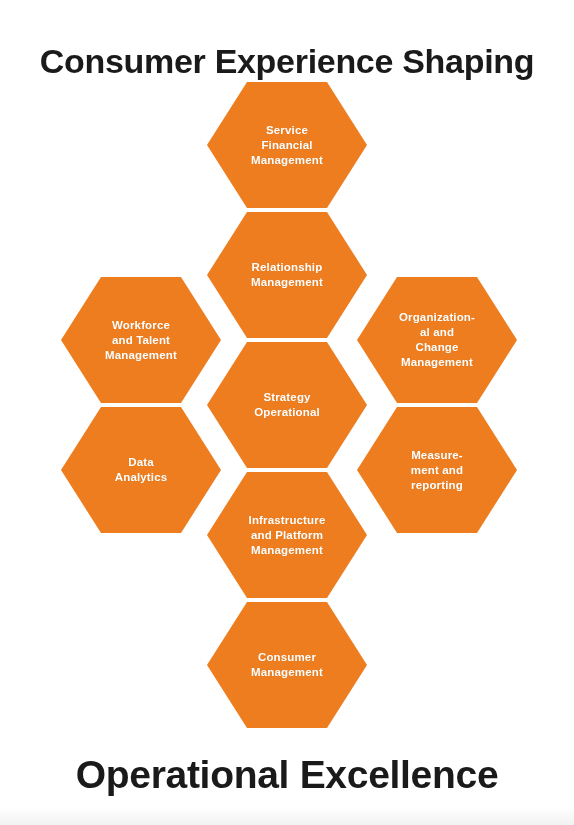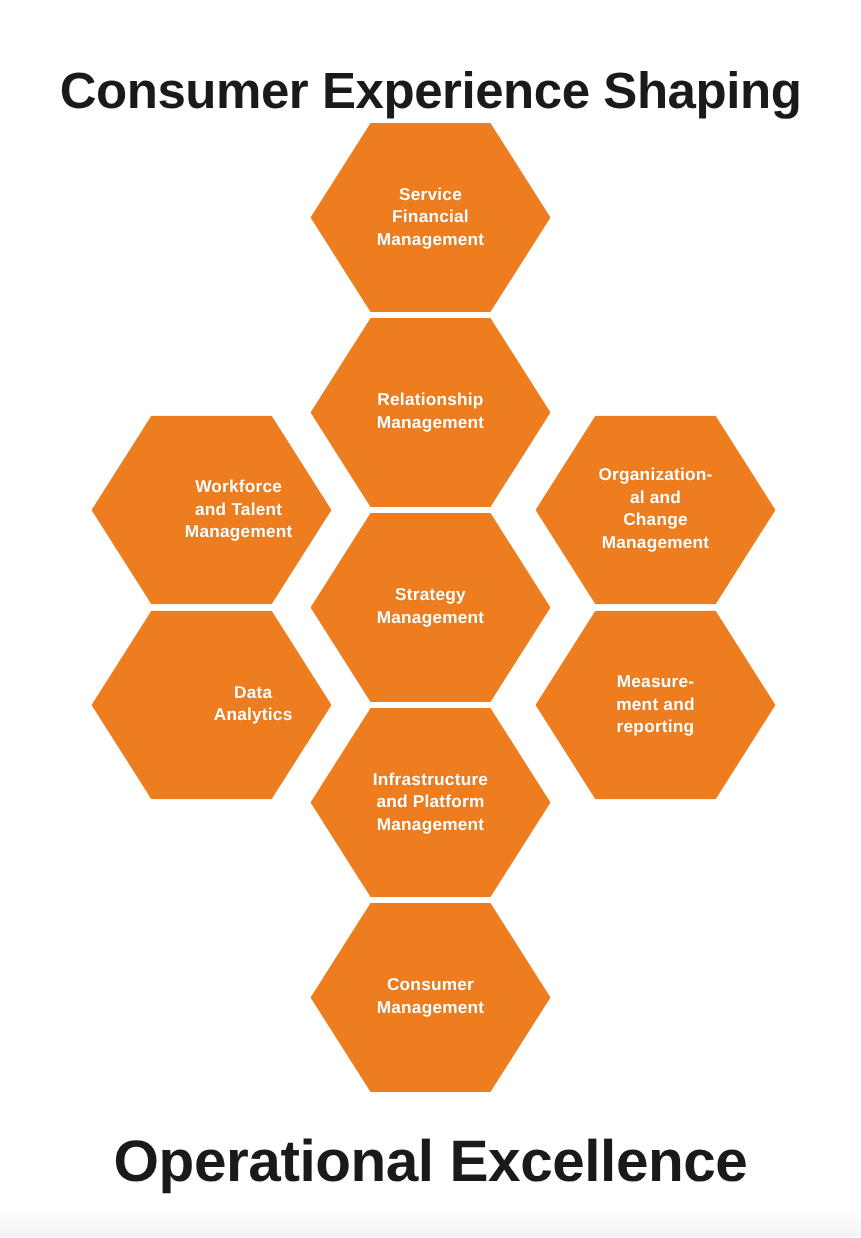--- a/index.html
+++ b/index.html
@@ -77,21 +77,21 @@
     font-weight: bold;
     line-height: 15px;
     text-align: center;
     letter-spacing: 0.15px;
     white-space: pre-line;
     text-shadow: 0 0 1px rgba(0,0,0,0.10);
   }
 
   
   .col-c { left: 207px; }
-  .col-l { left: 61px; justify-content: flex-end; }
+  .col-l { left: 61px; }
   .col-r { left: 357px; }
 
   .row-1 { top:  82px; }
   .row-2 { top: 212px; }
   .row-3 { top: 342px; }
   .row-4 { top: 472px; }
   .row-5 { top: 602px; }
 
   .row-s1 { top: 277px; }
   .row-s2 { top: 407px; }
@@ -134,21 +134,21 @@
 
     <div class="hex col-r row-s1">
       <span class="hex-label">Organization-
 al and
 Change
 Management</span>
     </div>
 
     <div class="hex col-c row-3">
       <span class="hex-label">Strategy
-Management</span>
+Operational</span>
     </div>
 
     <div class="hex col-r row-s2">
       <span class="hex-label">Measure-
 ment and
 reporting</span>
     </div>
 
     <div class="hex col-l row-s2">
       <span class="hex-label">Data

